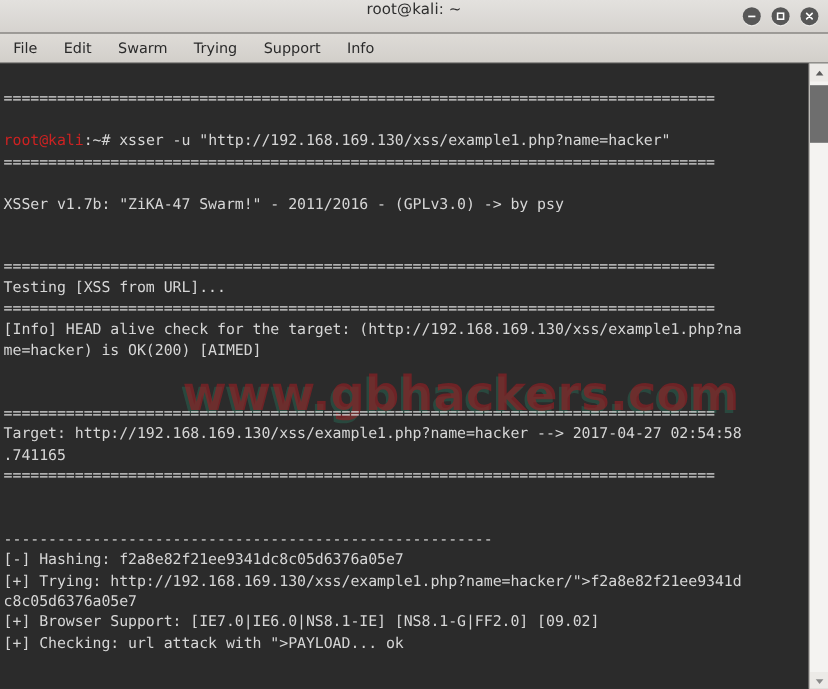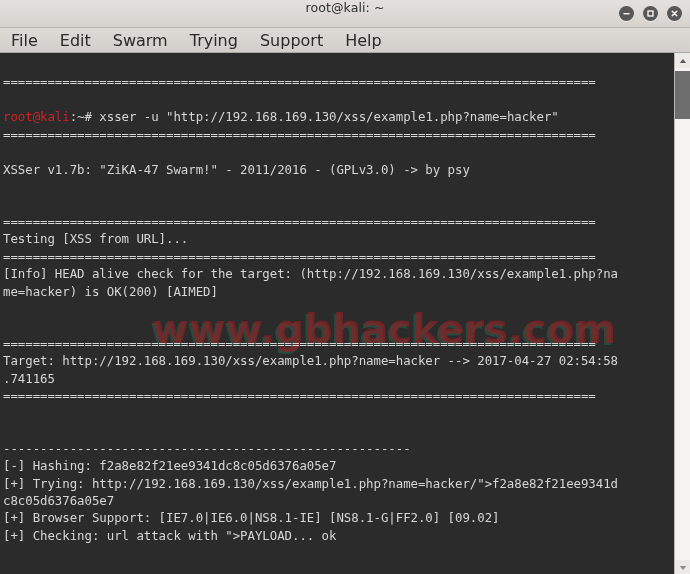--- a/index.html
+++ b/index.html
@@ -62,21 +62,21 @@
   .menubar {
     height: 24px;
     background: linear-gradient(to bottom, #dedbd7 0%, #d2cfca 100%);
     border-bottom: 1px solid #a9a6a2;
     display: flex;
     align-items: center;
     padding-left: 9px;
     gap: 18px;
   }
   .menu-item {
-    font-size: 16px;
+    font-size: 12px;
     color: #2a2a2a;
     font-family: "DejaVu Sans", sans-serif;
     cursor: default;
     padding: 1px 2px;
   }
 
   
   .term-wrap {
     position: relative;
     height: 522px;
@@ -184,21 +184,21 @@
       </div>
     </div>
   </div>
 
   <div class="menubar">
     <span class="menu-item">File</span>
     <span class="menu-item">Edit</span>
     <span class="menu-item">Swarm</span>
     <span class="menu-item">Trying</span>
     <span class="menu-item">Support</span>
-    <span class="menu-item">Help</span>
+    <span class="menu-item">Info</span>
   </div>
 
   <div class="term-wrap">
 
     <div class="term">
 
       <div class="wm wm-gb">www.gbhackers.com</div>
 
       <div class="term-lines" id="term-lines"><div class="blank"></div><div class="line">================================================================================</div><div class="blank"></div><div class="line"><span class="red">root@kali</span><span>:~# </span><span>xsser -u "http://192.168.169.130/xss/example1.php?name=hacker"</span></div><div class="line">================================================================================</div><div class="blank"></div><div class="line">XSSer v1.7b: "ZiKA-47 Swarm!" - 2011/2016 - (GPLv3.0) -&gt; by psy</div><div class="blank"></div><div class="blank"></div><div class="line">================================================================================</div><div class="line">Testing [XSS from URL]...</div><div class="line">================================================================================</div><div class="line">[Info] HEAD alive check for the target: (http://192.168.169.130/xss/example1.php?na</div><div class="line">me=hacker) is OK(200) [AIMED]</div><div class="blank"></div><div class="blank"></div><div class="line">================================================================================</div><div class="line">Target: http://192.168.169.130/xss/example1.php?name=hacker --&gt; 2017-04-27 02:54:58</div><div class="line">.741165</div><div class="line">================================================================================</div><div class="blank"></div><div class="blank"></div><div class="line">-------------------------------------------------------</div><div class="line">[-] Hashing: f2a8e82f21ee9341dc8c05d6376a05e7</div><div class="line">[+] Trying: http://192.168.169.130/xss/example1.php?name=hacker/"&gt;f2a8e82f21ee9341d</div><div class="line">c8c05d6376a05e7</div><div class="line">[+] Browser Support: [IE7.0|IE6.0|NS8.1-IE] [NS8.1-G|FF2.0] [09.02]</div><div class="line">[+] Checking: url attack with "&gt;PAYLOAD... ok</div><div class="blank"></div><div class="blank"></div></div>
     </div>

